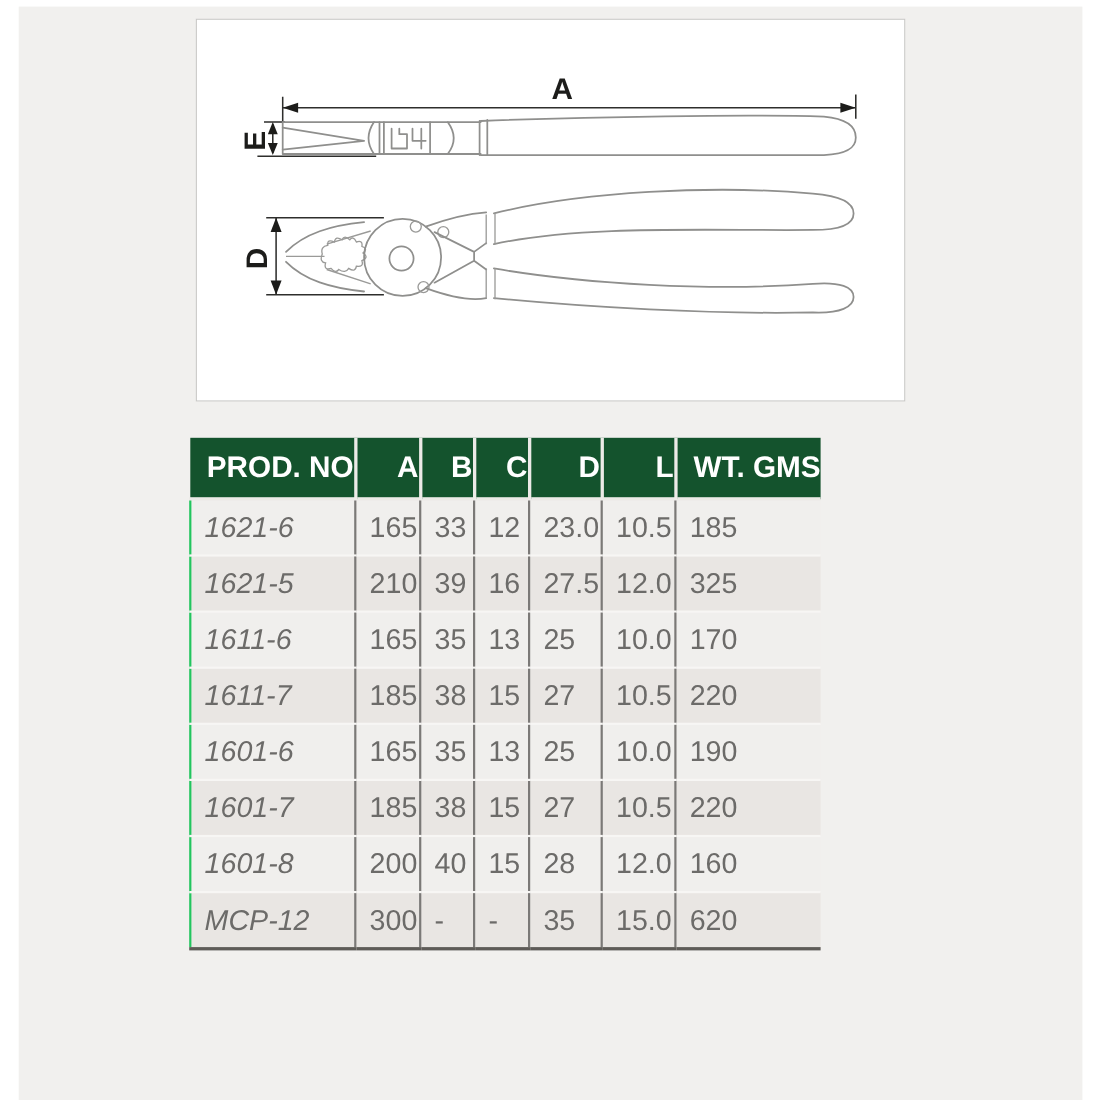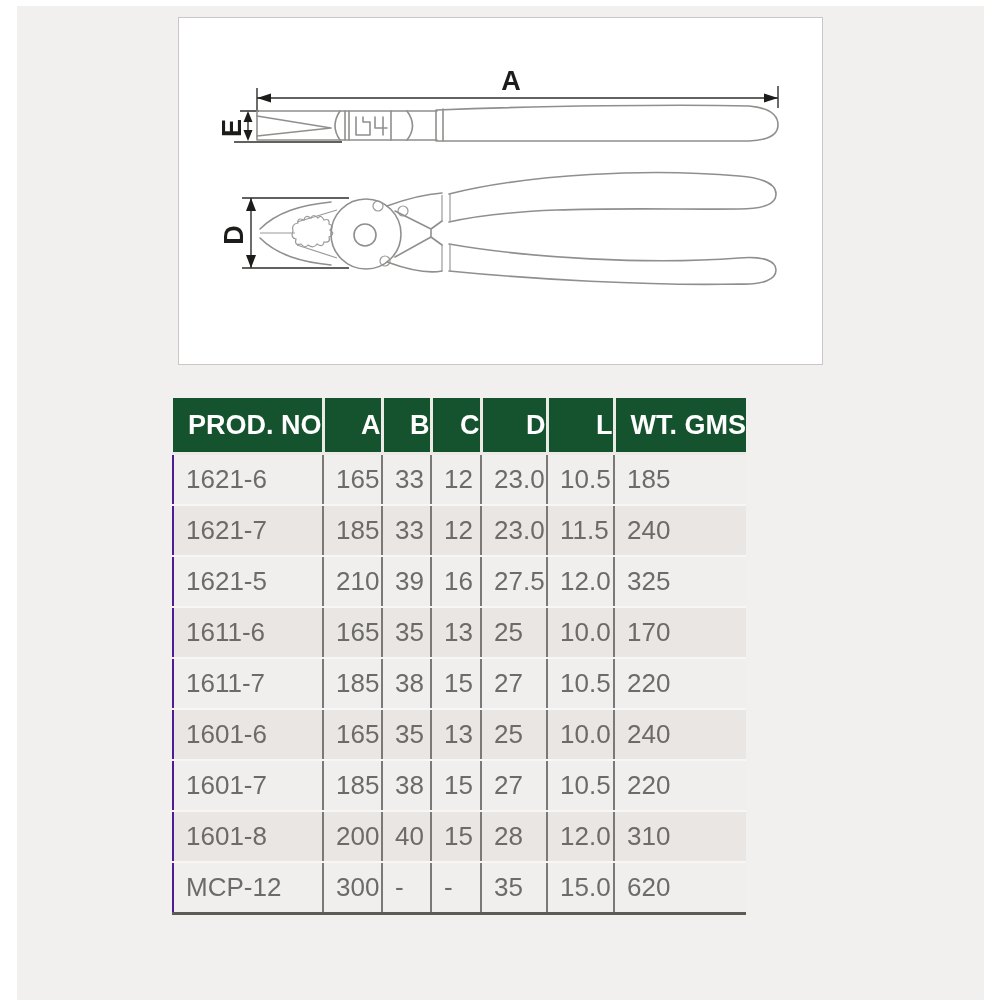--- a/index.html
+++ b/index.html
@@ -22,21 +22,21 @@
               font-size:26px;color:#6c6b69;}
   .spec-table col.c0{width:150px}.spec-table col.c1{width:59px}.spec-table col.c2{width:49px}
   .spec-table col.c3{width:50px}.spec-table col.c4{width:66px}.spec-table col.c5{width:67px}
   .spec-table col.c6{width:132px}
   .spec-table th{background:#14532d;color:#ffffff;font-weight:bold;font-size:27px;text-align:right;
                  height:54px;padding:0 0 0 11px;border-right:3px solid #eceae7;
                  border-bottom:3px solid #eceae7;white-space:nowrap;}
   .spec-table th:last-child{border-right:none;}
   .spec-table td{height:49px;padding:0 0 0 12px;text-align:left;vertical-align:middle;
                  border-right:2px solid #7b7977;border-bottom:2px solid #f7f6f4;white-space:nowrap;}
-  .spec-table td:first-child{border-left:2px solid #4c1d95;}
+  .spec-table td:first-child{border-left:2px solid #22c55e;font-style:italic;}
   .spec-table td:last-child{border-right:none;}
   .spec-table tbody tr:nth-child(odd) td{background:#f0efed;}
   .spec-table tbody tr:nth-child(even) td{background:#e9e6e3;}
   .spec-table tbody tr:last-child td{border-bottom:3px solid #5e5b57;}
 </style>
 </head>
 <body>
 
 <div class="canvas">
   <div class="content-bg"></div>
@@ -144,29 +144,20 @@
         <tr>
           <td>1621-6</td>
           <td>165</td>
           <td>33</td>
           <td>12</td>
           <td>23.0</td>
           <td>10.5</td>
           <td>185</td>
         </tr>
         <tr>
-          <td>1621-7</td>
-          <td>185</td>
-          <td>33</td>
-          <td>12</td>
-          <td>23.0</td>
-          <td>11.5</td>
-          <td>240</td>
-        </tr>
-        <tr>
           <td>1621-5</td>
           <td>210</td>
           <td>39</td>
           <td>16</td>
           <td>27.5</td>
           <td>12.0</td>
           <td>325</td>
         </tr>
         <tr>
           <td>1611-6</td>
@@ -186,39 +177,39 @@
           <td>10.5</td>
           <td>220</td>
         </tr>
         <tr>
           <td>1601-6</td>
           <td>165</td>
           <td>35</td>
           <td>13</td>
           <td>25</td>
           <td>10.0</td>
-          <td>240</td>
+          <td>190</td>
         </tr>
         <tr>
           <td>1601-7</td>
           <td>185</td>
           <td>38</td>
           <td>15</td>
           <td>27</td>
           <td>10.5</td>
           <td>220</td>
         </tr>
         <tr>
           <td>1601-8</td>
           <td>200</td>
           <td>40</td>
           <td>15</td>
           <td>28</td>
           <td>12.0</td>
-          <td>310</td>
+          <td>160</td>
         </tr>
         <tr>
           <td>MCP-12</td>
           <td>300</td>
           <td>-</td>
           <td>-</td>
           <td>35</td>
           <td>15.0</td>
           <td>620</td>
         </tr>

